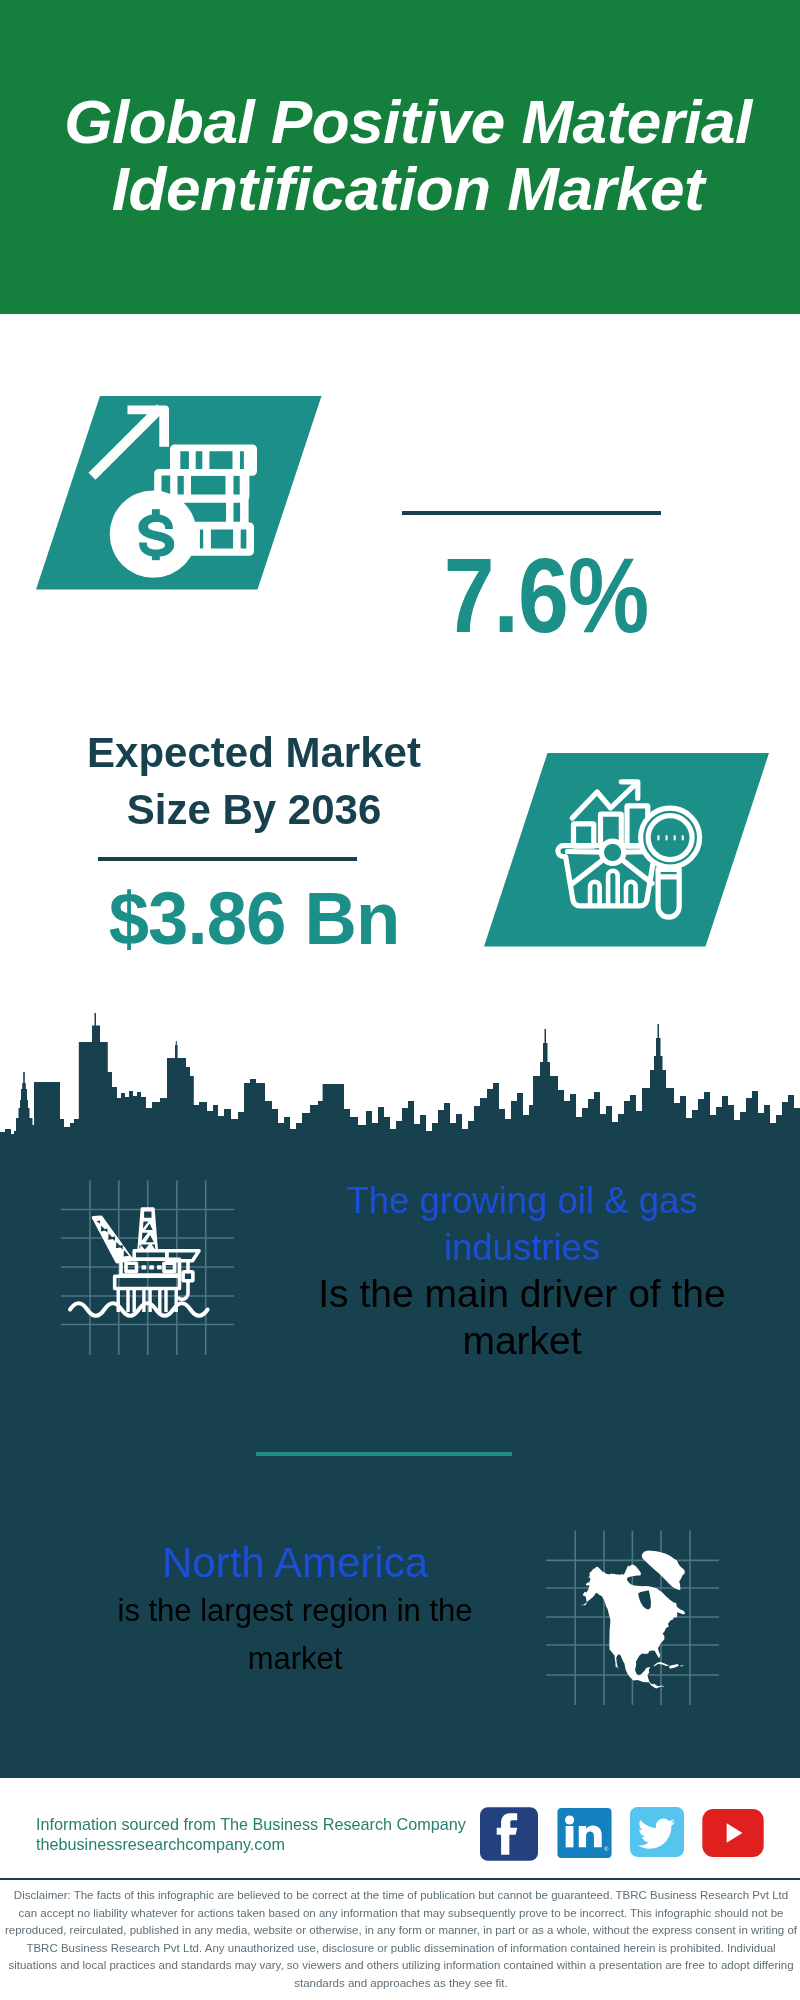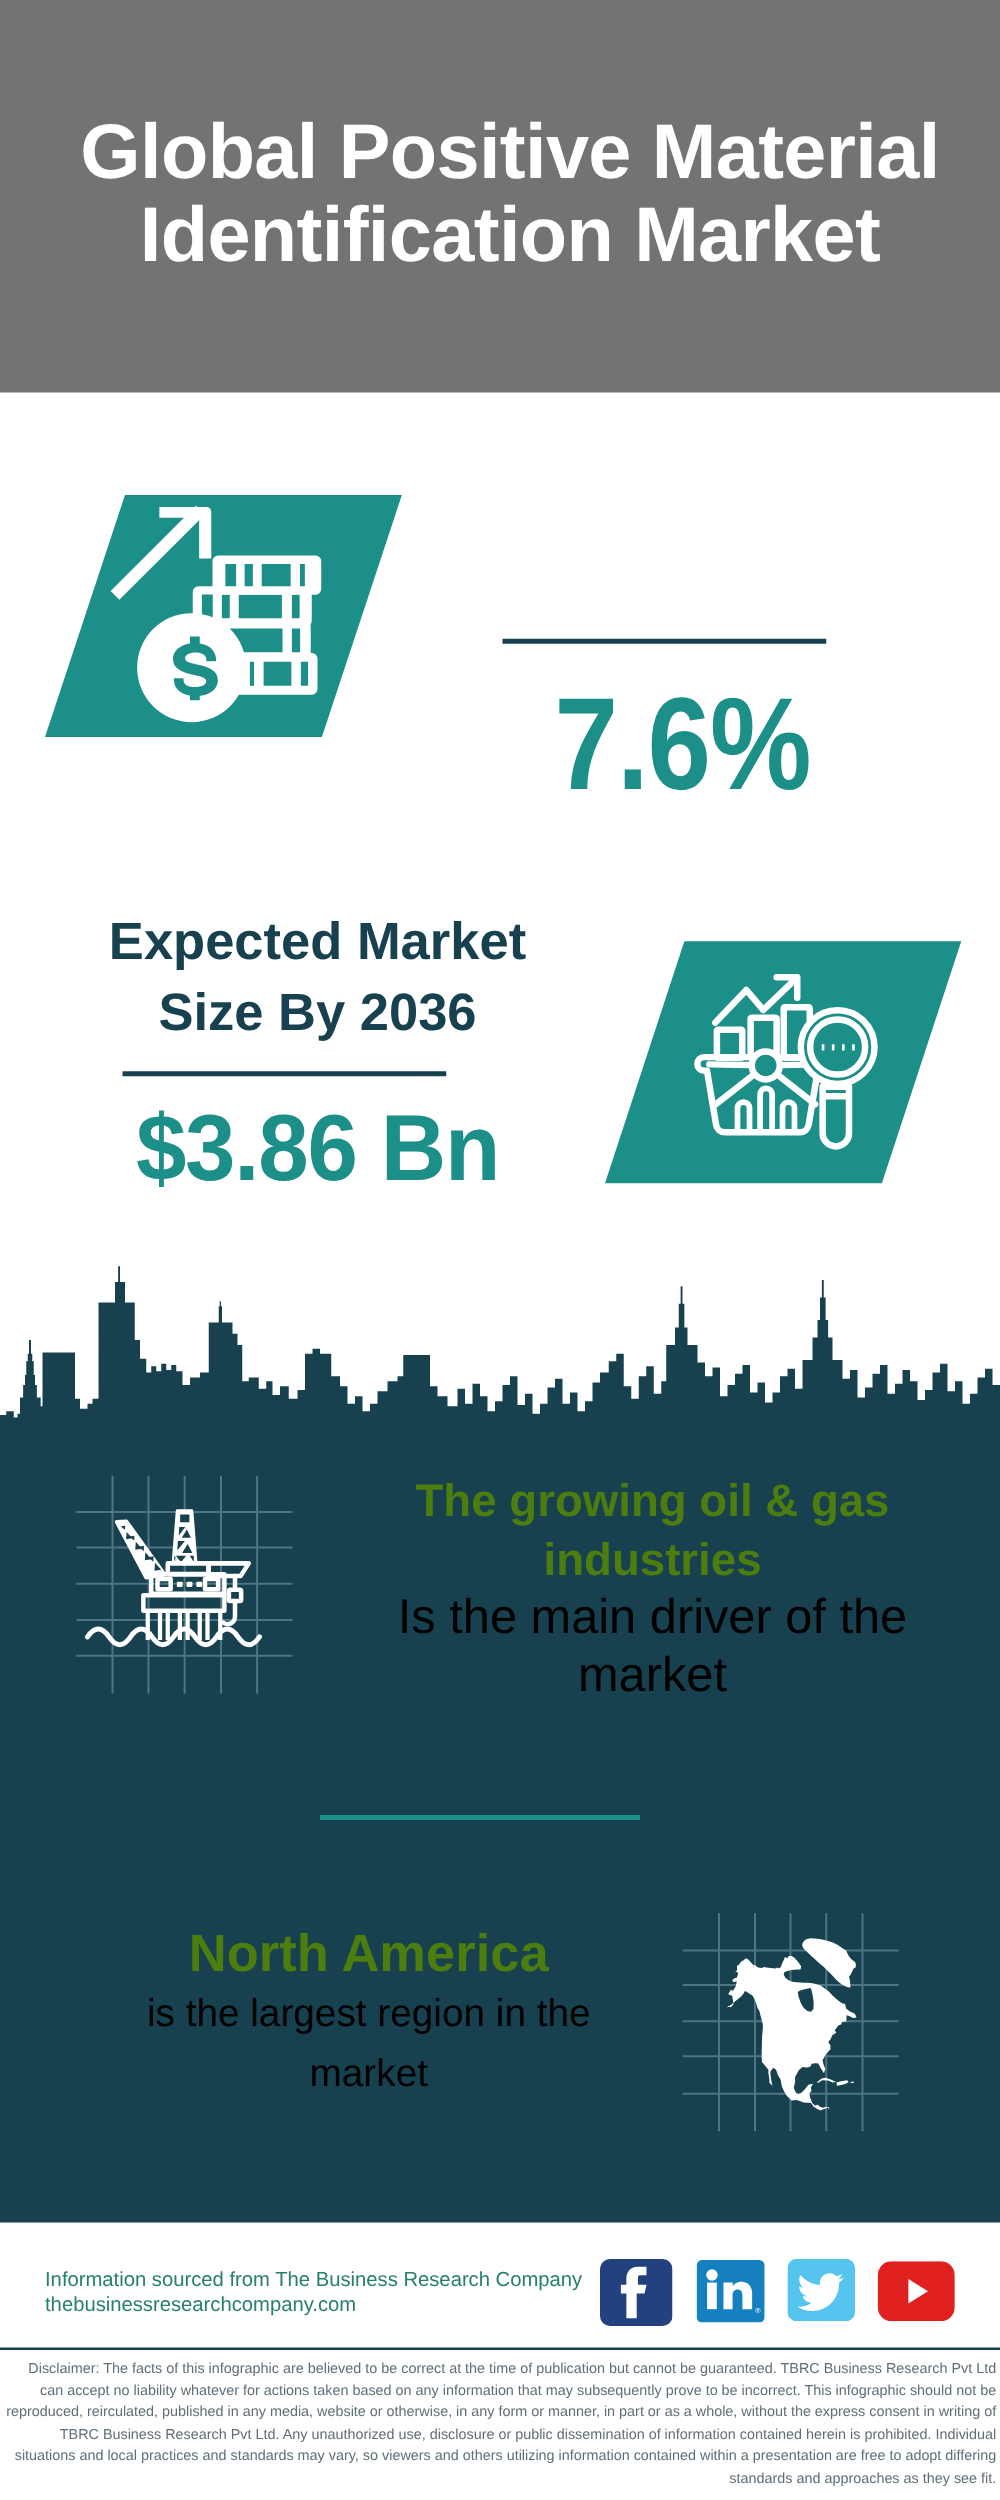--- a/index.html
+++ b/index.html
@@ -2,55 +2,55 @@
 <html><head>
 <meta charset="utf-8">
 <style>
   * { margin:0; padding:0; box-sizing:border-box; }
   html,body { width:800px; height:2000px; }
   body { font-family:"Liberation Sans", sans-serif; background:#fff; overflow:hidden;
          -webkit-font-smoothing:antialiased; }
   .page { position:relative; width:800px; height:2000px; background:#fff; }
 
   
-  .header { position:absolute; left:0; top:0; width:800px; height:314px; background:#737373; }
+  .header { position:absolute; left:0; top:0; width:800px; height:314px; background:#15803d;font-style:italic; }
   .header h1 { position:absolute; left:8px; top:88px; width:800px; text-align:center;
     color:#fff; font-size:62px; font-weight:bold; line-height:67px; letter-spacing:-0.5px;
     white-space:pre-line; }
 
   
   .para { position:absolute; }
   .para svg { display:block; }
 
   .stat-title { position:absolute; text-align:center; color:#17414f;
       font-size:42px; font-weight:bold; line-height:57px; white-space:pre-line; }
   .stat-rule  { position:absolute; height:4px; background:#17414f; }
   .stat-value { position:absolute; text-align:center; color:#1d8f89;
       font-size:105px; font-weight:bold; line-height:105px; letter-spacing:-1px;
       transform:scaleX(0.87); transform-origin:center top; }
 
   
   .darkpanel { position:absolute; left:0; width:800px; background:#17414f; }
   .skyline { position:absolute; left:0; }
 
-  .blk-head { color:#4d7c0f; font-weight:bold; }
+  .blk-head { color:#1d4ed8; font-weight:normal; }
   .blk-body { color:#000000; font-weight:normal; }
 
   .info-text { position:absolute; text-align:center; font-size:40px; line-height:46.6px; }
   .blk-head { font-size:36.5px; }
   .blk-body { font-size:39px; }
 
   .divider { position:absolute; height:4px; background:#1d8f89; }
   .src-text { position:absolute; color:#27806f; font-size:16.2px; line-height:26px; }
   .social { position:absolute; width:300px; height:61px; }
   .soc { position:absolute; top:0; display:block; }
   .soc svg { display:block; }
   .hr-line { position:absolute; height:2px; background:#17414f; }
   .disclaimer { position:absolute; color:#5d6f78; font-size:11.5px; line-height:17.5px;
-      text-align:right; }
+      text-align:center; }
 </style>
 </head>
 <body>
 
 <div class="page">
 
   <div class="header">
     <h1>Global Positive Material
 Identification Market</h1>
   </div>

